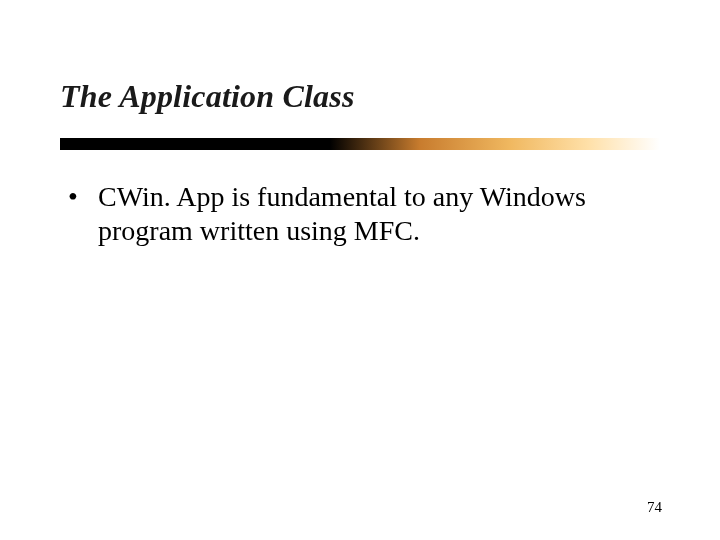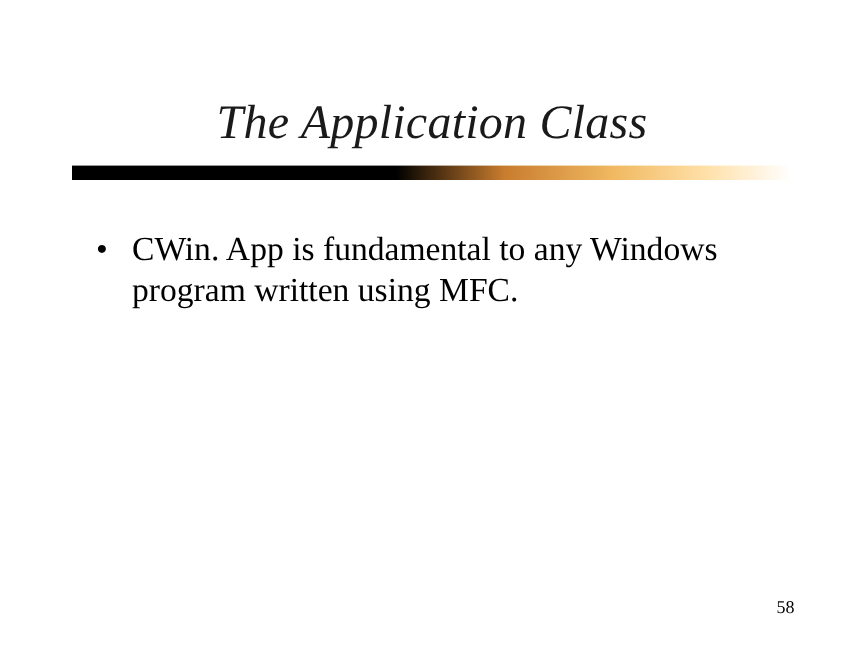--- a/index.html
+++ b/index.html
@@ -16,25 +16,26 @@
     width: 720px;
     height: 540px;
     position: relative;
     box-sizing: border-box;
   }
   .title {
     position: absolute;
     top: 78px;
     right: 60px;
     left: 60px;
-    font-size: 40px;
+    font-size: 32px;
     font-style: italic;
     color: #1a1a1a;
-    text-align: center;
+    text-align: left;
     letter-spacing: 0.2px;
+    font-weight: bold;
   }
   .rule-wrap {
     position: absolute;
     top: 138px;
     left: 60px;
     right: 60px;
     height: 14px;
   }
   .rule-gradient {
     width: 100%;
@@ -42,21 +43,21 @@
     background: linear-gradient(to right, #000000 0%, #000000 45%, #c87c2e 60%, #f0b860 75%, #ffe0a8 88%, #ffffff 100%);
   }
   .body {
     position: absolute;
     top: 180px;
     left: 60px;
     right: 60px;
   }
   ul.bullets {
     list-style: none;
-    margin: 12px;
+    margin: 0;
     padding: 0;
   }
   ul.bullets > li {
     position: relative;
     padding-left: 38px;
     font-size: 28px;
     line-height: 1.22;
     color: #000000;
     margin-bottom: 4px;
   }
@@ -89,14 +90,14 @@
   </div>
 
   <div class="body">
     <ul class="bullets">
       <li>
         <span>CWin. App is fundamental to any Windows program written using MFC.</span>
       </li>
     </ul>
   </div>
 
-  <div class="page-num">58</div>
+  <div class="page-num">74</div>
 </div>
 
 </body></html>

